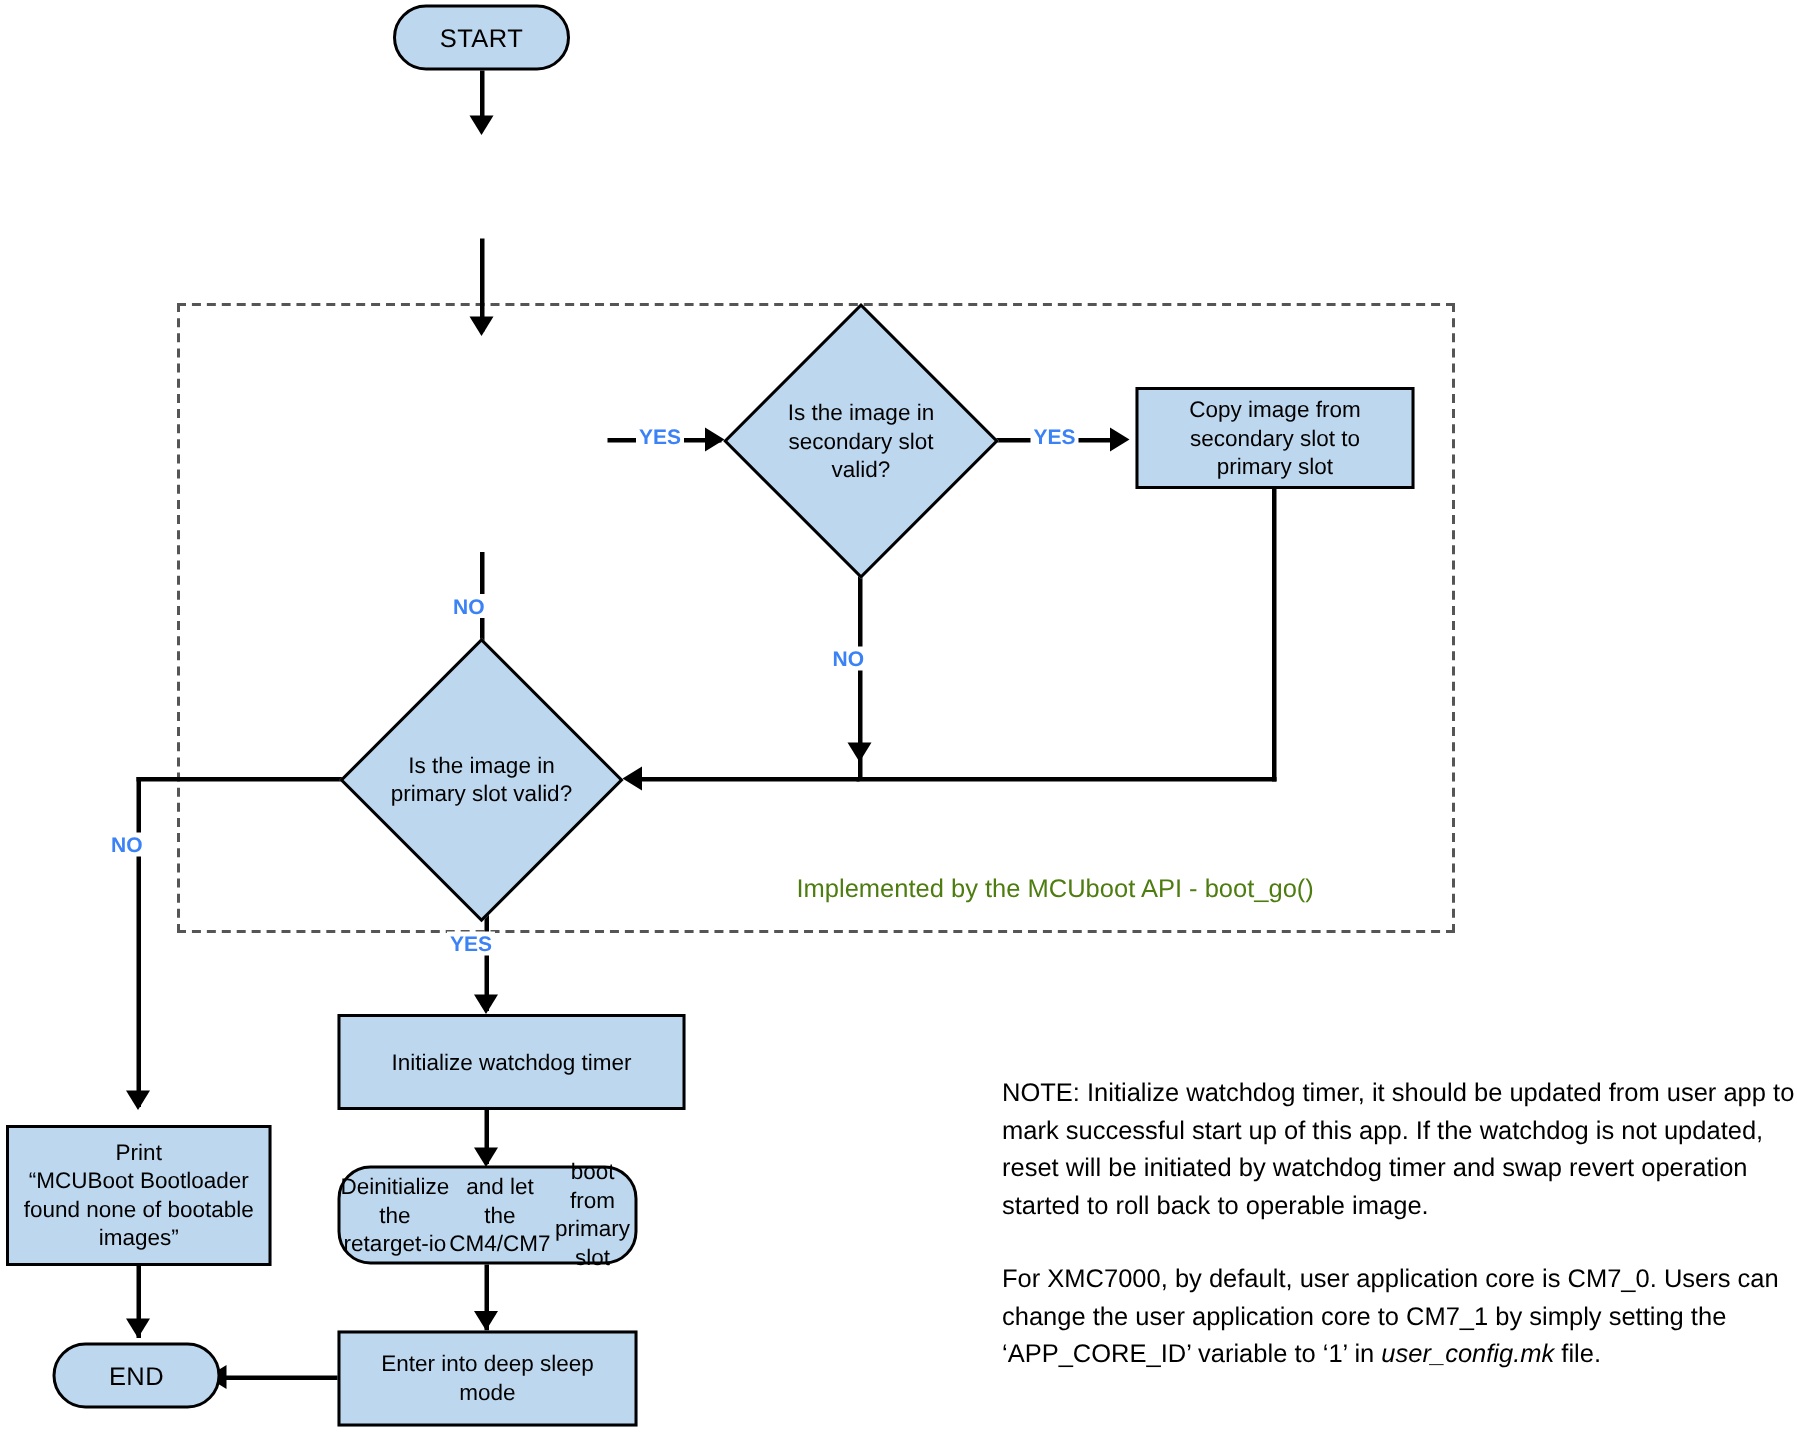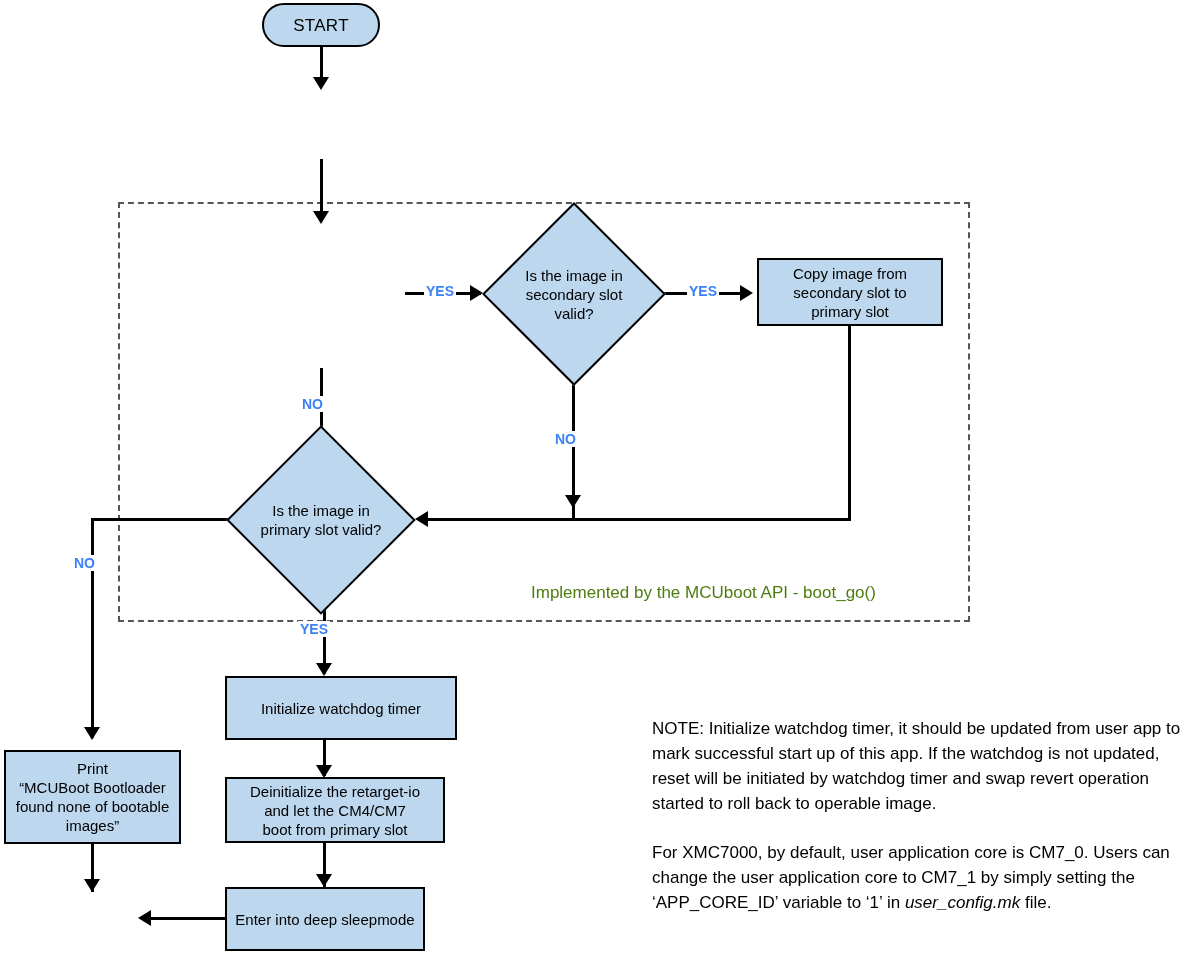--- a/index.html
+++ b/index.html
@@ -132,20 +132,21 @@
   }
 
   
   .note {
     position: absolute;
     font-size: 17px;
     line-height: 25px;
     color: #000000;
     width: 530px;
     z-index: 3;
+    margin-left: 16px;
   }
   .note p { margin: 0 0 24px 0; }
   .note p:last-child { margin-bottom: 0; }
   .ital { font-style: italic; }
 </style>
 </head>
 <body>
 
 <div id="canvas">
 
@@ -218,47 +219,48 @@
 
   <div class="ln v" style="left:323px; top:594px; height:80px;"></div>
   <div class="arrow down" style="left:316px; top:663px;"></div>
   <div class="edge-label" style="left:298px; top:621px;">YES</div>
 
   <div class="node process" style="left:225px; top:676px; width:232px; height:64px;">Initialize watchdog timer</div>
 
   <div class="ln v" style="left:323px; top:740px; height:36px;"></div>
   <div class="arrow down" style="left:316px; top:765px;"></div>
 
-  <div class="node process" style="left:225px; top:777px; width:220px; height:66px; flex-direction:column;">
+  <div class="node process" style="left:225px; top:777px; width:200px; height:66px; flex-direction:row;border-radius:22px;">
     <span>Deinitialize the retarget-io</span>
     <span>and let the CM4/CM7</span>
     <span>boot from primary slot</span>
   </div>
 
   <div class="ln v" style="left:323px; top:843px; height:44px;"></div>
   <div class="arrow down" style="left:316px; top:874px;"></div>
 
-  <div class="node process" style="left:225px; top:887px; width:200px; height:64px; text-align:center;">
+  <div class="node process" style="left:225px; top:887px; width:200px; height:64px; flex-direction:column;text-align:center;">
     <span>Enter into deep sleep</span>
     <span>mode</span>
   </div>
 
   <div class="ln h" style="left:144px; top:917px; width:82px;"></div>
   <div class="arrow left" style="left:138px; top:910px;"></div>
 
   <div class="node process" style="left:4px; top:750px; width:177px; height:94px; flex-direction:column;">
     <span>Print</span>
     <span>“MCUBoot Bootloader</span>
     <span>found none of bootable</span>
     <span>images”</span>
   </div>
 
   <div class="ln v" style="left:91px; top:844px; height:48px;"></div>
   <div class="arrow down" style="left:84px; top:879px;"></div>
 
+  <div class="node terminator" style="left:35px; top:895px; width:112px; height:44px;">END</div>
 
   <div class="note">
     <p>NOTE: Initialize watchdog timer, it should be updated from user app to mark successful start up of this app. If the watchdog is not updated, reset will be initiated by watchdog timer and swap revert operation started to roll back to operable image.</p>
     <p><span>For XMC7000, by default, user application core is CM7_0. Users can change the user application core to CM7_1 by simply setting the ‘APP_CORE_ID’ variable to ‘1’ in </span><span class="ital">user_config.mk</span><span> file.</span></p>
   </div>
   <style>
     .note { left: 652px; top: 716px; }
   </style>
 
 </div>

